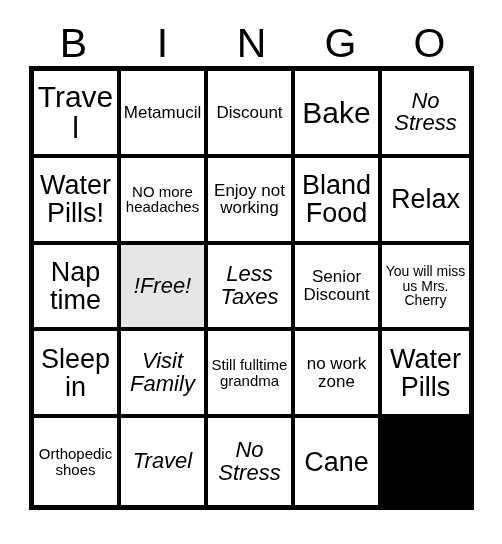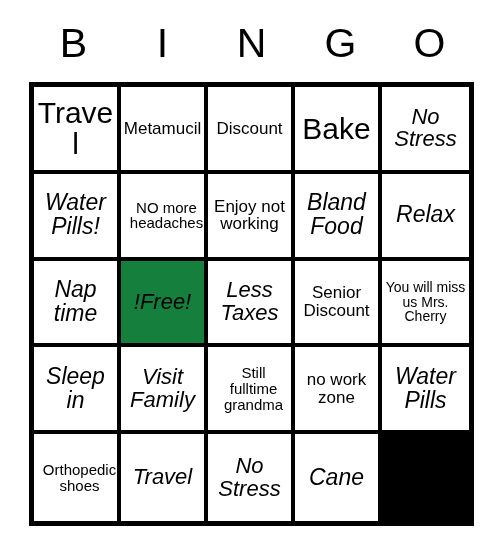--- a/index.html
+++ b/index.html
@@ -38,21 +38,21 @@
     font-size: 41px;
     line-height: 1;
     font-weight: 400;
     letter-spacing: 0;
   }
 
   
   #grid {
     position: absolute;
     left: 29px;
-    top: 82px;
+    top: 66px;
     width: 445px;
     height: 444px;
     box-sizing: border-box;
     border: 5px solid #000000;
     display: grid;
     grid-template-columns: repeat(5, 1fr);
     grid-template-rows: repeat(5, 1fr);
     background: #000000;
     gap: 0;
   }
@@ -77,28 +77,28 @@
     display: block;
     width: 100%;
     text-align: center;
     line-height: 1.04;
     word-wrap: break-word;
     hyphens: none;
   }
 
   
   .fs-xl   { font-size: 30px; }
-  .fs-lg   { font-size: 23px; font-style: italic; }
+  .fs-lg   { font-size: 27px; }
   .fs-md   { font-size: 22px; font-style: italic; }
   .fs-sm   { font-size: 17px; }
-  .fs-xs   { font-size: 15px; margin-left: 8px; }
+  .fs-xs   { font-size: 15px; }
   .fs-xxs  { font-size: 14px; }
 
   .free {
-    background: #15803d;
+    background: #e5e5e5;
   }
 </style>
 </head>
 <body>
 
 <div id="card">
 
   <div id="header">
     <span class="header-letter">B</span>
     <span class="header-letter">I</span>

